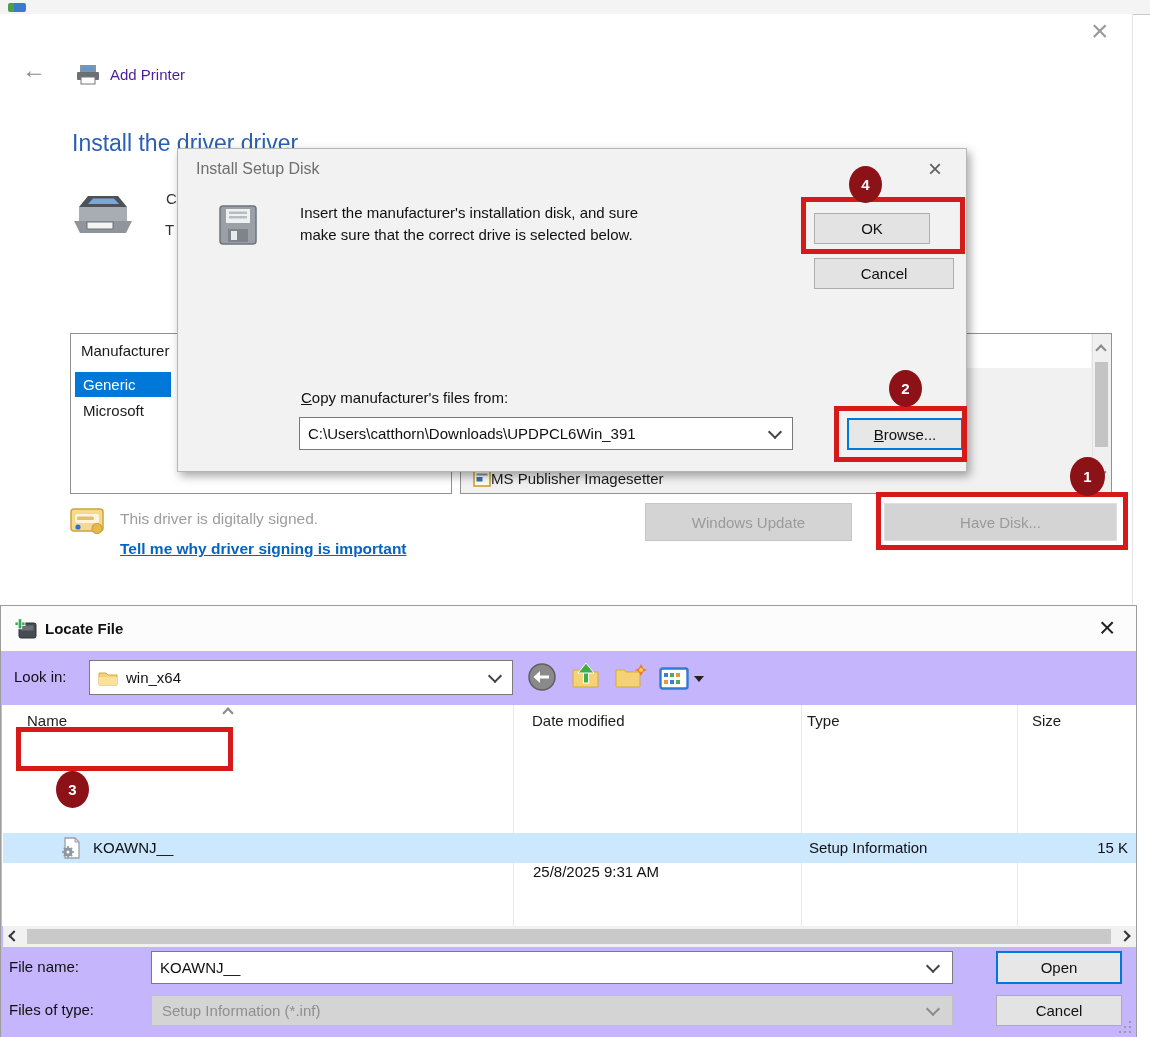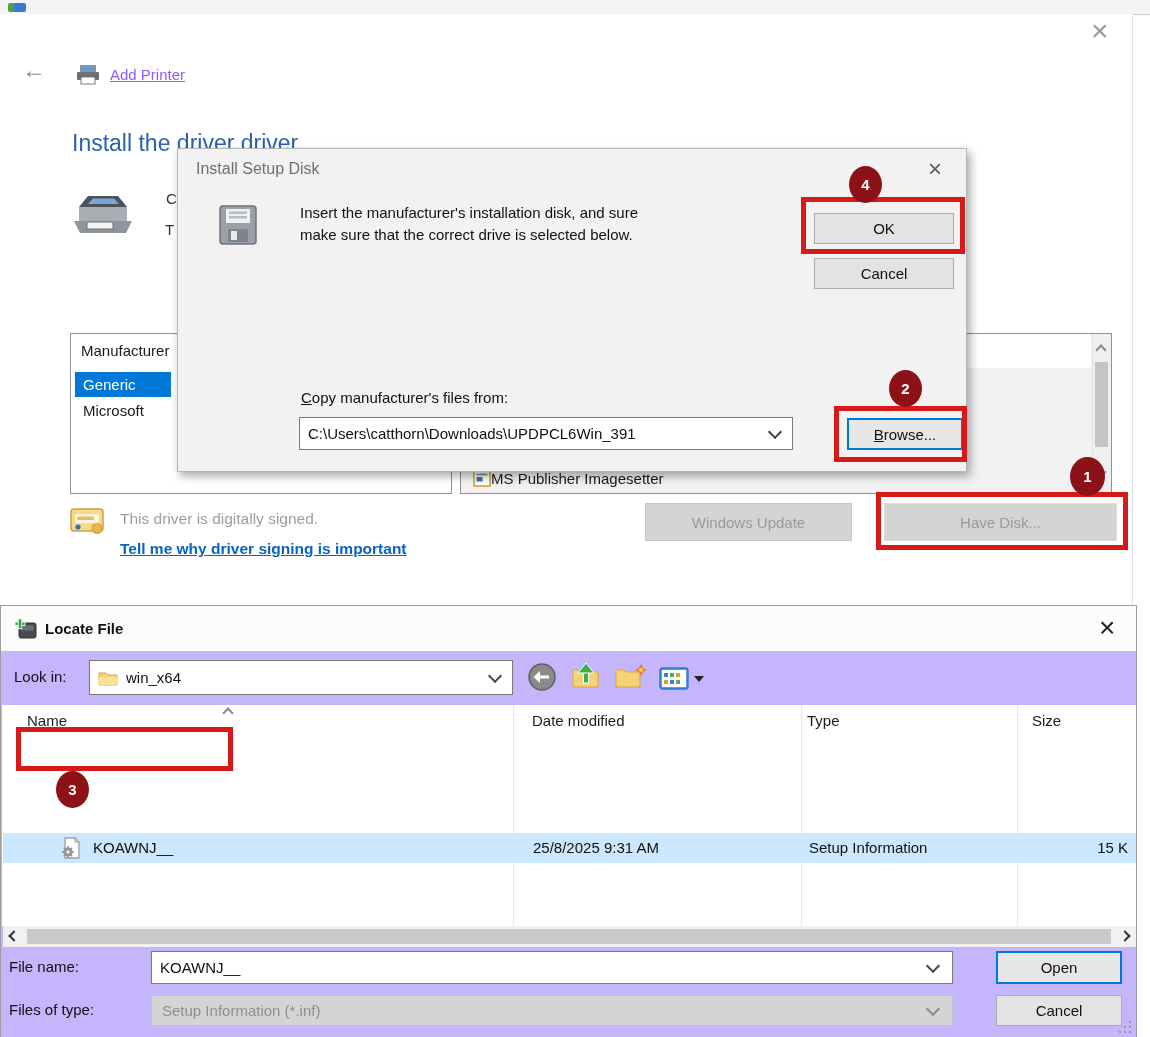--- a/index.html
+++ b/index.html
@@ -9,21 +9,21 @@
 
   
   .top-strip{left:0;top:0;width:1150px;height:14px;background:#f4f4f4;border-bottom:1px solid #c9c9c9;}
   .top-strip-icon{left:8px;top:3px;width:18px;height:9px;border-radius:2px;
     background:linear-gradient(90deg,#4f9e48 0 35%,#3c79d2 35% 100%);}
 
   
   .addprinter{left:0;top:14px;width:1132px;height:591px;background:#fff;border-right:1px solid #e4e4e4;}
   .ap-close{left:1091px;top:2px;font-size:30px;font-weight:300;color:#9a9a9a;line-height:30px;cursor:default;}
   .ap-back{left:22px;top:44px;font-size:24px;color:#8a8a8a;line-height:24px;}
-  .ap-title{left:110px;top:52px;font-size:15px;color:#8b5cf6;text-decoration:underline;}
+  .ap-title{left:110px;top:52px;font-size:15px;color:#4c1d95;}
   .ap-heading{left:72px;top:116px;font-size:23px;color:#2a5fb4;z-index:1;}
   .ap-frag{font-size:15px;color:#333;z-index:1;}
 
   .listbox{border:1px solid #919191;background:#fff;z-index:2;overflow:hidden;}
   .lb-left{left:70px;top:319px;width:380px;height:159px;}
   .lb-header{position:absolute;left:10px;top:8px;font-size:15px;color:#1a1a1a;white-space:nowrap;}
   .lb-item-sel{position:absolute;left:4px;top:38px;width:96px;height:25px;background:#0078d7;color:#fff;
       font-size:15px;line-height:25px;padding-left:8px;box-sizing:border-box;white-space:nowrap;}
   .lb-item{position:absolute;left:12px;top:68px;font-size:15px;color:#1a1a1a;white-space:nowrap;}
 
@@ -43,21 +43,21 @@
   .btn-hd{left:884px;top:489px;width:233px;height:38px;border:1px solid #dedede;}
 
   
   .ifd{left:177px;top:148px;width:788px;height:322px;background:#f2f2f2;border:1px solid #b6b6b6;
        box-shadow:3px 4px 9px rgba(0,0,0,.35);z-index:10;}
   .ifd-title{position:absolute;left:18px;top:11px;font-size:16px;color:#6f6f6f;}
   .ifd-close{position:absolute;left:750px;top:6px;font-size:24px;font-weight:300;color:#5f5f5f;}
   .ifd-msg{position:absolute;left:122px;font-size:15px;color:#101010;white-space:nowrap;}
   .win-btn{display:flex;align-items:center;justify-content:center;background:#e3e3e3;border:1px solid #adadad;
       font-size:15px;color:#101010;box-sizing:border-box;position:absolute;}
-  .ifd-ok{left:636px;top:64px;width:140px;height:31px;}
+  .ifd-ok{left:636px;top:64px;width:116px;height:31px;}
   .ifd-cancel{left:636px;top:109px;width:140px;height:31px;}
   .ifd-copylabel{position:absolute;left:123px;top:240px;font-size:15px;color:#101010;}
   .combo{position:absolute;background:#fff;border:1px solid #7a7a7a;box-sizing:border-box;display:flex;align-items:center;}
   .combo input{border:none;outline:none;background:transparent;font-family:"Liberation Sans",sans-serif;
       font-size:15px;color:#101010;flex:1;padding:0 4px 0 8px;min-width:0;}
   .ifd-combo{left:121px;top:268px;width:494px;height:33px;}
   .ifd-browse{left:669px;top:269px;width:116px;height:32px;border:2px solid #0078d7;background:#e7e7e7;}
   .accel{text-decoration:underline;}
 
   
@@ -277,21 +277,21 @@
           <g stroke="#8f969e" stroke-width="1.6">
             <line x1="8" y1="9" x2="8" y2="21"></line>
               <line x1="2" y1="15" x2="14" y2="15"></line>
             <line x1="3.8" y1="10.8" x2="12.2" y2="19.2"></line>
               <line x1="12.2" y1="10.8" x2="3.8" y2="19.2"></line>
           </g>
           <circle cx="8" cy="15" r="3" fill="#8f969e"></circle>
             <circle cx="8" cy="15" r="1.5" fill="#fff"></circle>
         </svg>
         <div class="lf-cell" style="left:90px;">KOAWNJ__</div>
-        <div class="lf-cell" style="left:530px;">25/8/2025 9:31 AM</div>
+        <div class="lf-cell" style="left:530px;margin-top:24px;">25/8/2025 9:31 AM</div>
         <div class="lf-cell" style="left:806px;">Setup Information</div>
         <div class="lf-cell" style="right:8px;">15 K</div>
       </div>
     </div>
 
     <div class="hscroll">
       <span class="chev left small" style="position:absolute;left:7px;top:6px;border-color:#333;"></span>
       <div class="hthumb"></div>
       <span class="chev right small" style="position:absolute;right:7px;top:6px;border-color:#333;"></span>
     </div>

